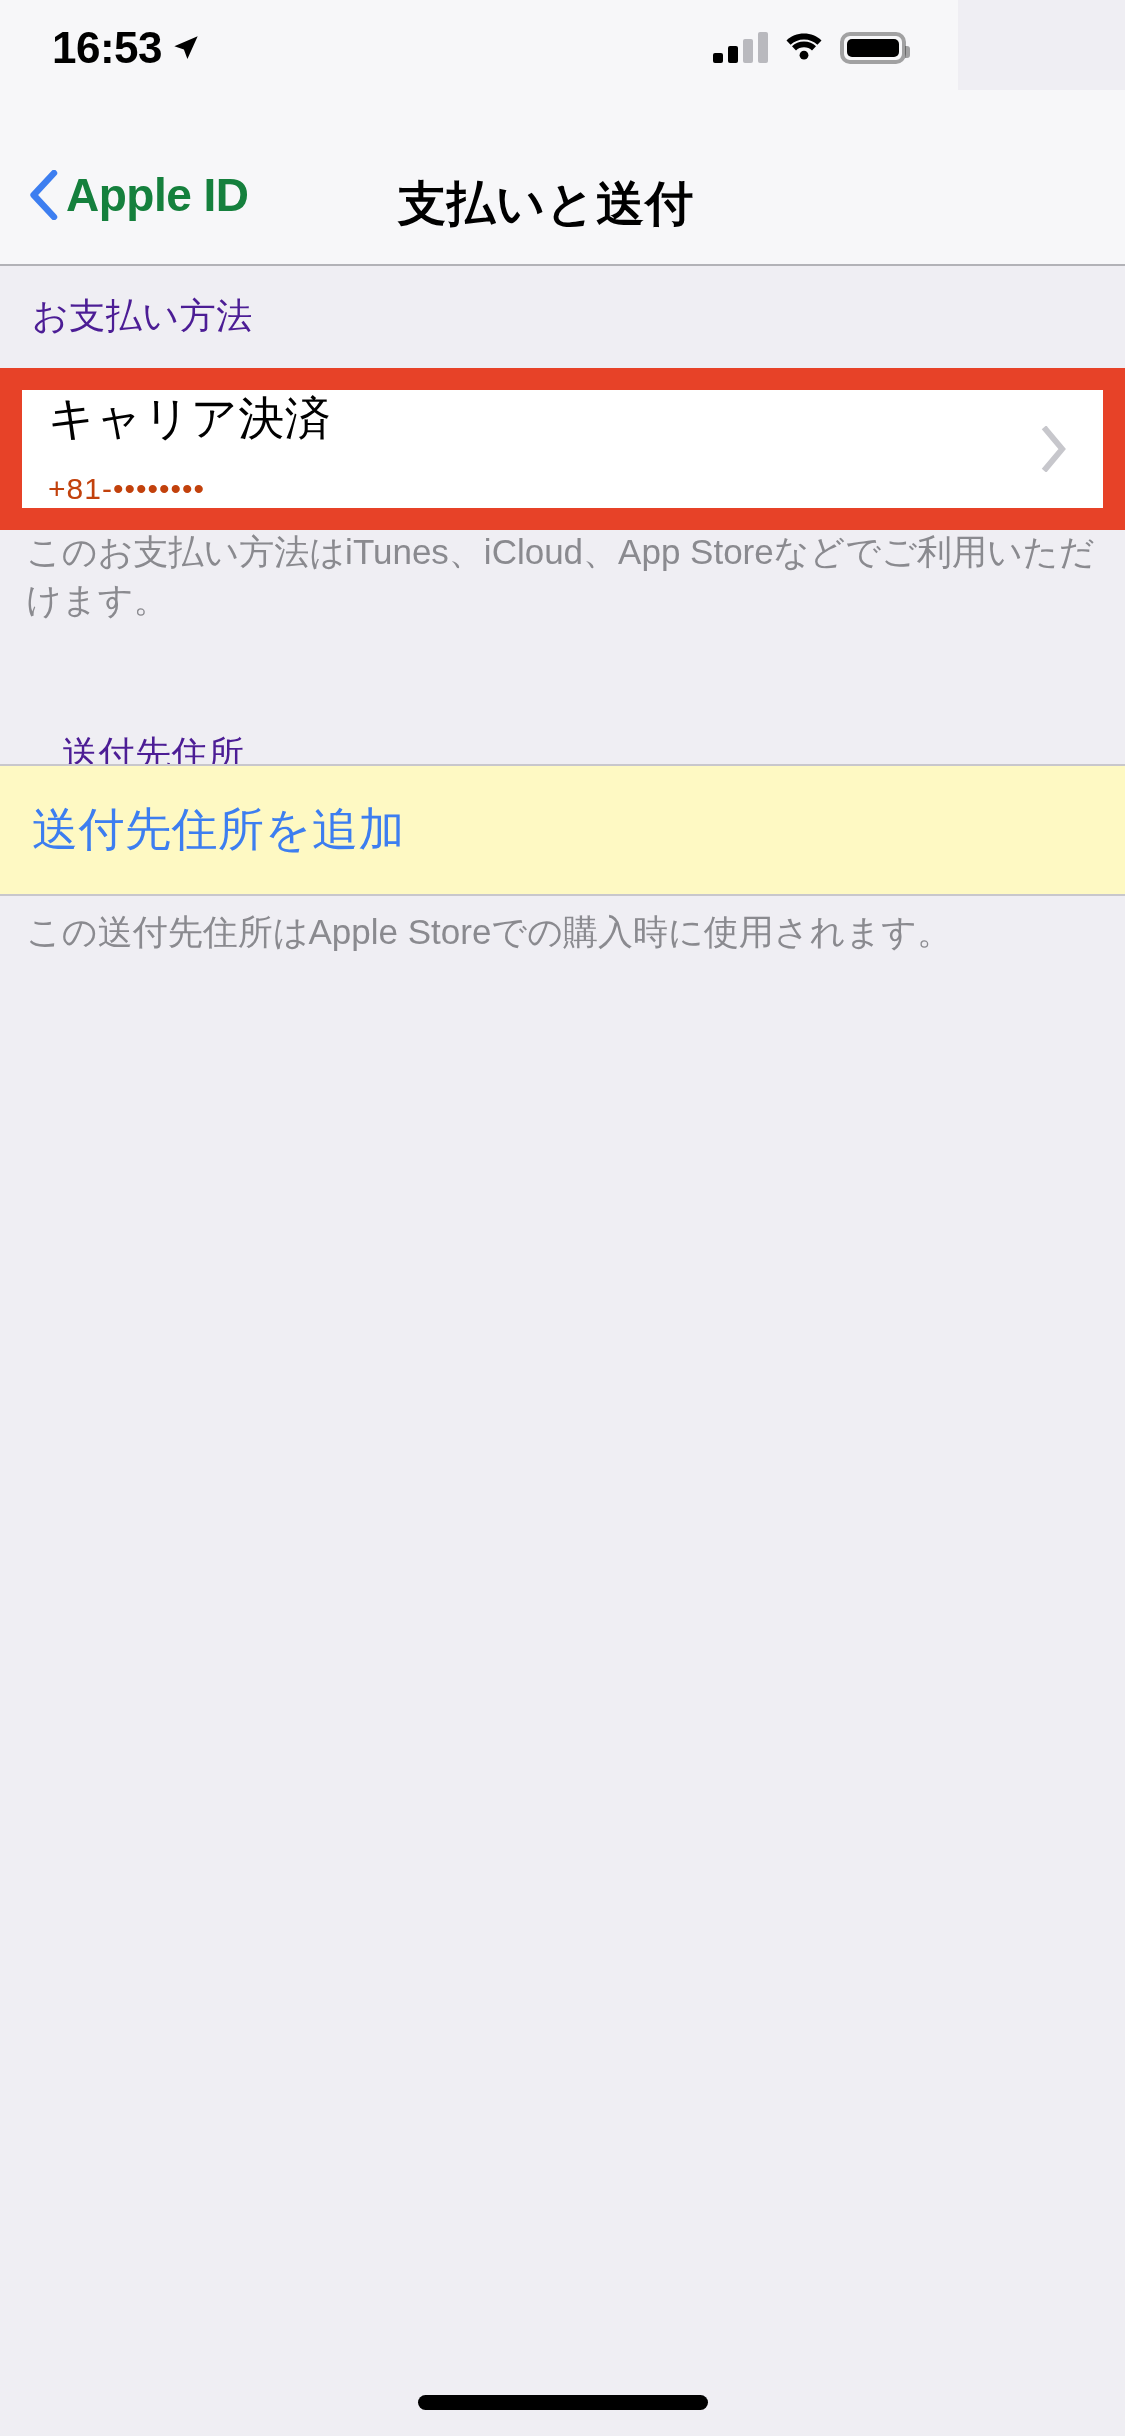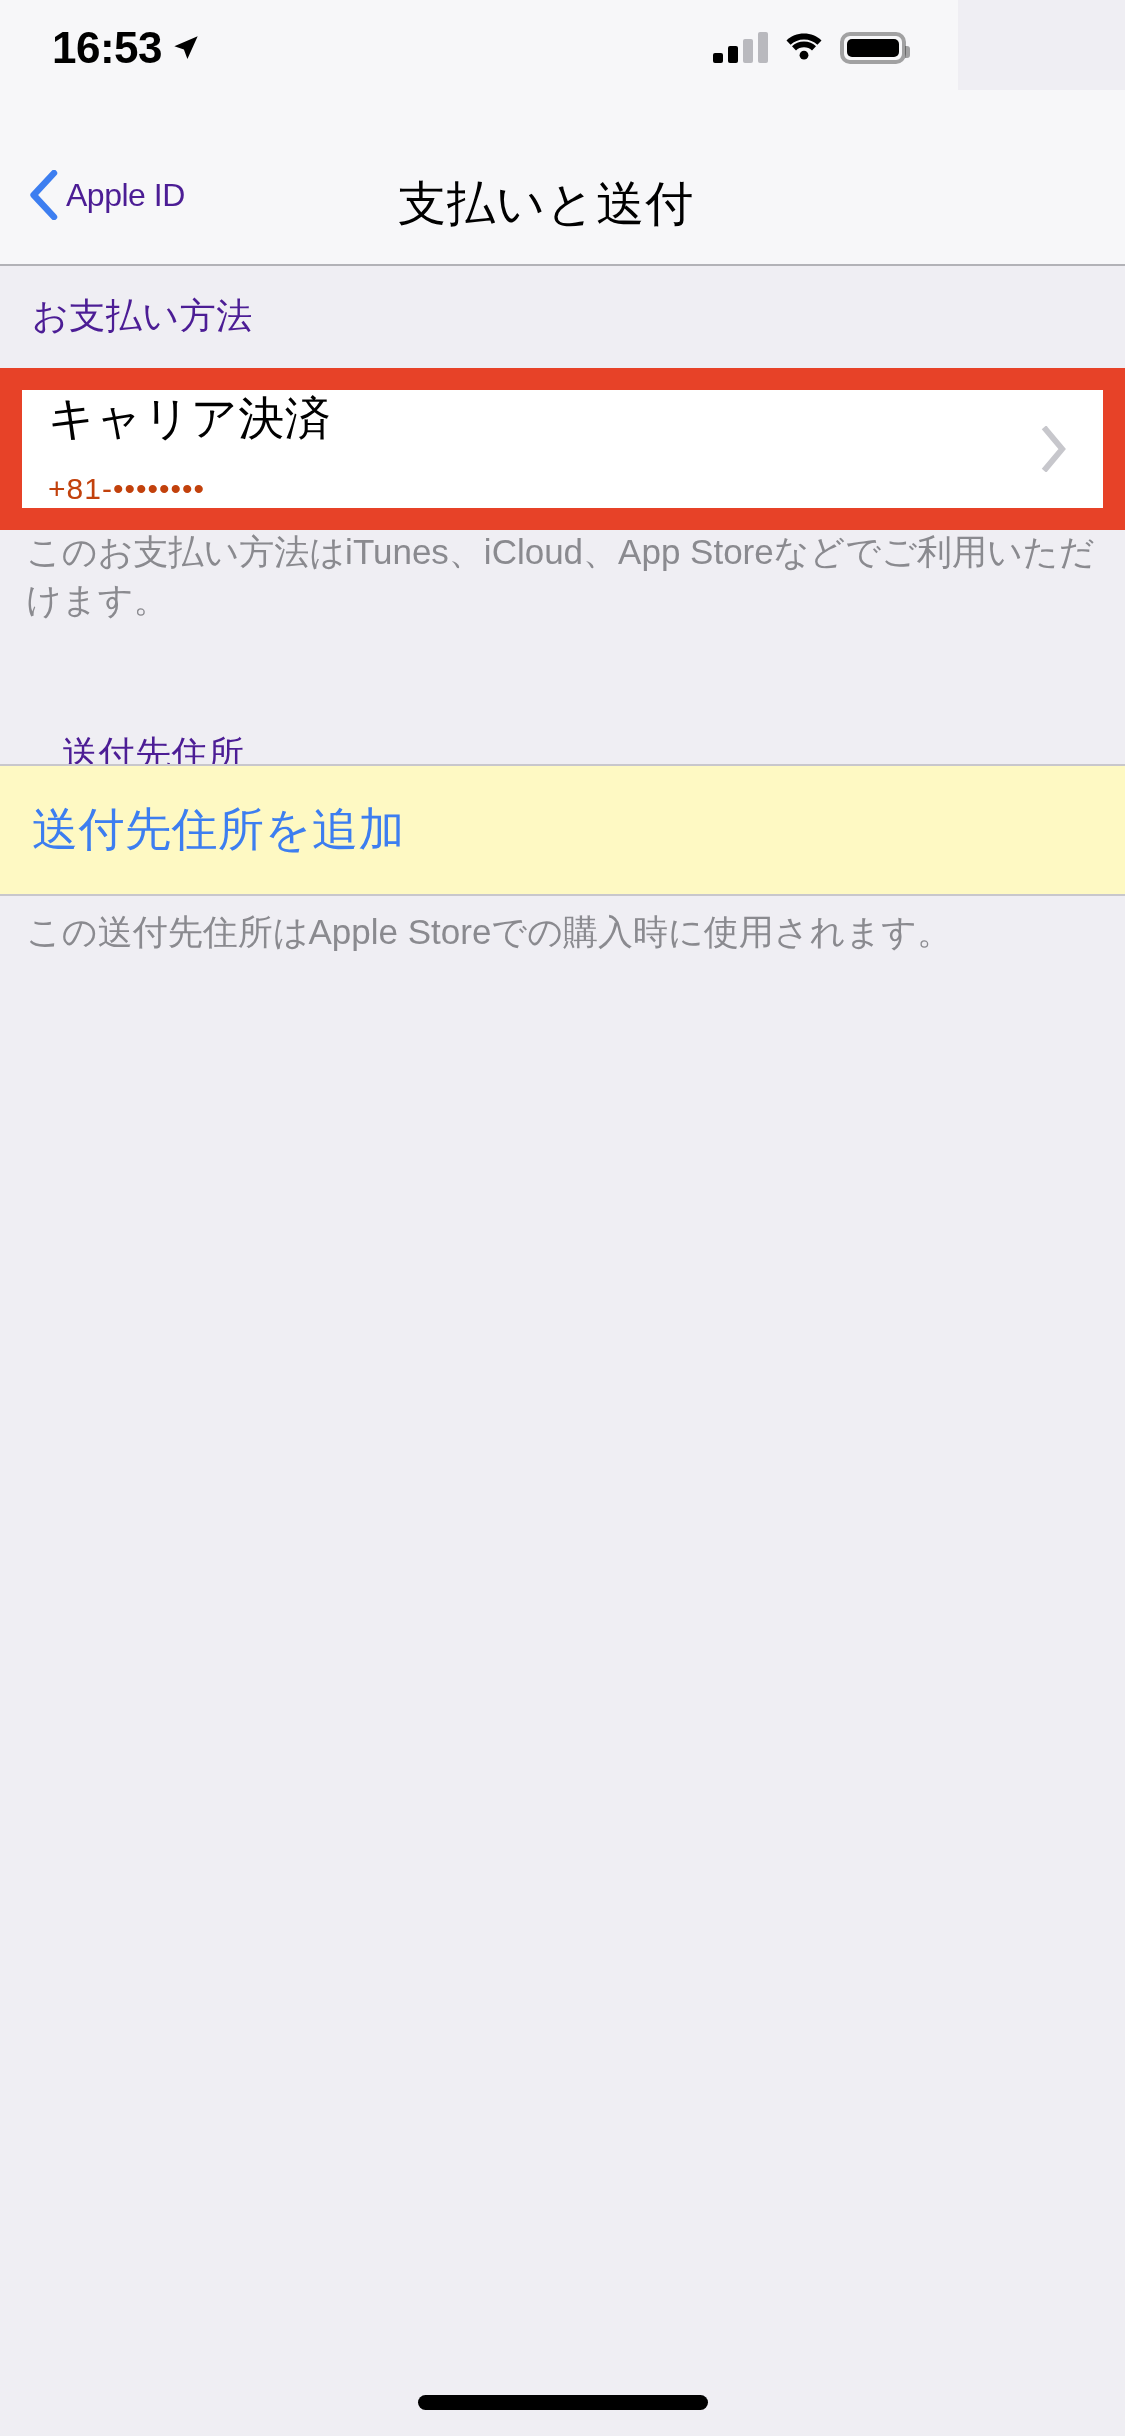--- a/index.html
+++ b/index.html
@@ -119,33 +119,34 @@
     align-items: center;
     gap: 8px;
     cursor: pointer;
   }
   .chev-back {
     width: 30px;
     height: 50px;
     display: block;
   }
   #back-label {
-    font-size: 32px;
-    color: #4c1d95;
+    font-size: 46px;
+    color: #15803d;
     letter-spacing: -0.5px;
     line-height: 1;
+    font-weight: bold;
   }
   #nav-title {
     position: absolute;
     left: 0;
     top: 82px;
     width: 1092px;
     text-align: center;
     font-size: 48px;
-    font-weight: 400;
+    font-weight: 700;
     color: #000;
     letter-spacing: 1px;
   }
 
   
   .group-header {
     font-size: 36px;
     color: #4c1d95;
     padding: 0 32px;
     letter-spacing: 0.5px;

